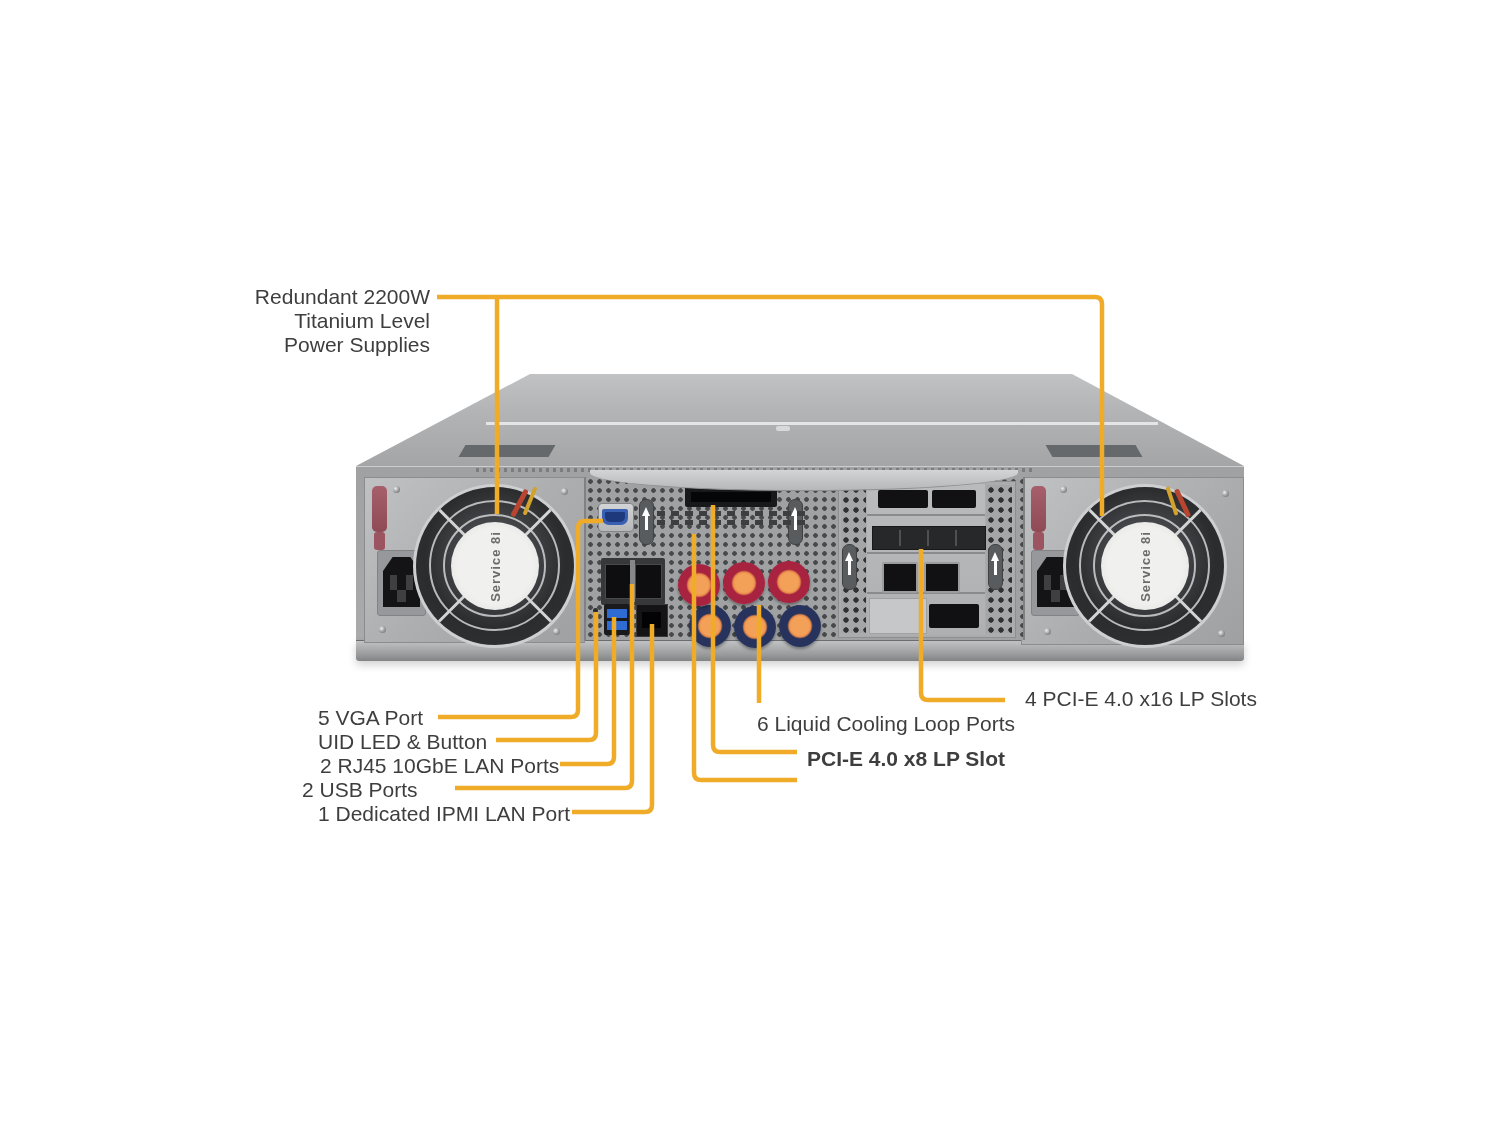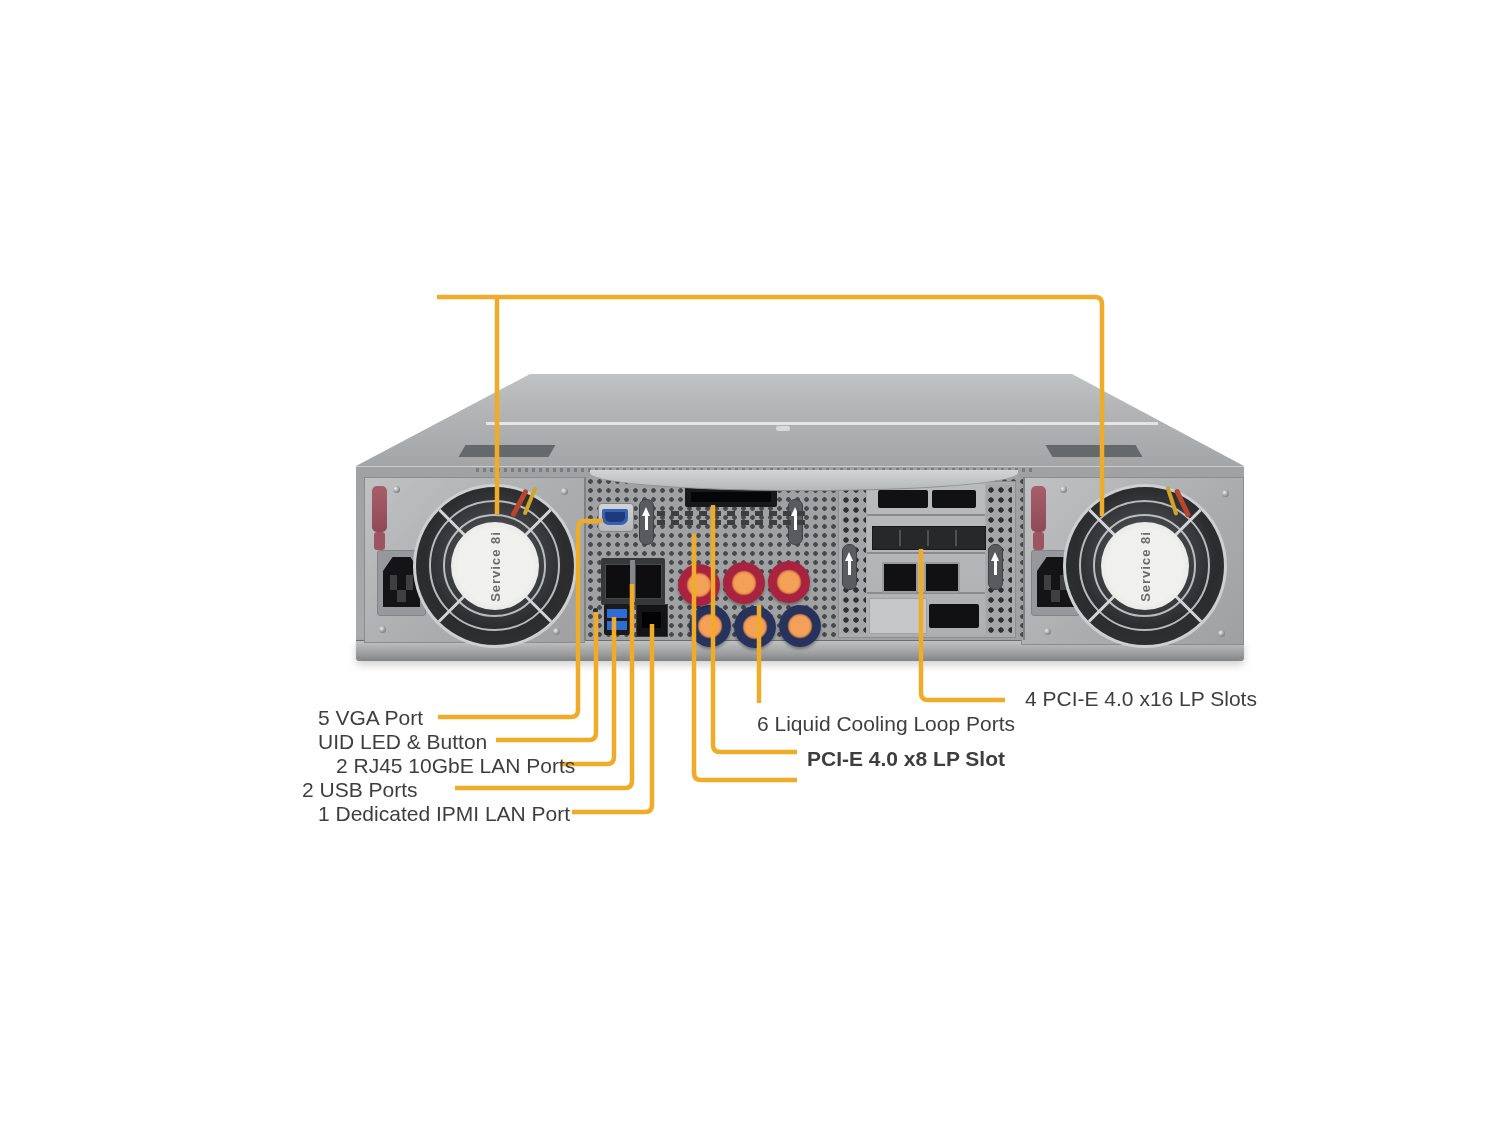--- a/index.html
+++ b/index.html
@@ -219,24 +219,29 @@
     <path d="M596 612 L596 733 Q596 740 589 740 L496 740"></path>
     <path d="M614 617 L614 757 Q614 764 607 764 L560 764"></path>
     <path d="M632 584 L632 781 Q632 788 625 788 L455 788"></path>
     <path d="M652 624 L652 805 Q652 812 645 812 L572 812"></path>
     <path d="M921 549 L921 693 Q921 700 928 700 L1005 700"></path>
     <path d="M759 605 L759 703"></path>
     <path d="M713 505 L713 745 Q713 752 720 752 L797 752"></path>
     <path d="M694 534 L694 773 Q694 780 701 780 L797 780"></path>
   </svg>
 
+  <div class="label" style="left:230px;top:285px;width:200px;text-align:right;">
+    <div>Redundant 2200W</div>
+    <div>Titanium Level</div>
+    <div>Power Supplies</div>
+  </div>
 
   <div class="label" style="left:318px;top:706px;">5 VGA Port</div>
   <div class="label" style="left:318px;top:730px;">UID LED &amp; Button</div>
-  <div class="label" style="left:336px;top:754px;">2 RJ45 10GbE LAN Ports</div>
+  <div class="label" style="left:320px;top:754px;">2 RJ45 10GbE LAN Ports</div>
   <div class="label" style="left:302px;top:778px;">2 USB Ports</div>
   <div class="label" style="left:318px;top:802px;">1 Dedicated IPMI  LAN Port</div>
 
   <div class="label" style="left:1025px;top:687px;">4 PCI-E 4.0 x16 LP Slots</div>
   <div class="label" style="left:757px;top:712px;">6 Liquid Cooling Loop Ports</div>
   <div class="label" style="left:807px;top:747px;font-weight:bold;">PCI-E 4.0 x8 LP Slot</div>
 
 </div>
 
 </body></html>

